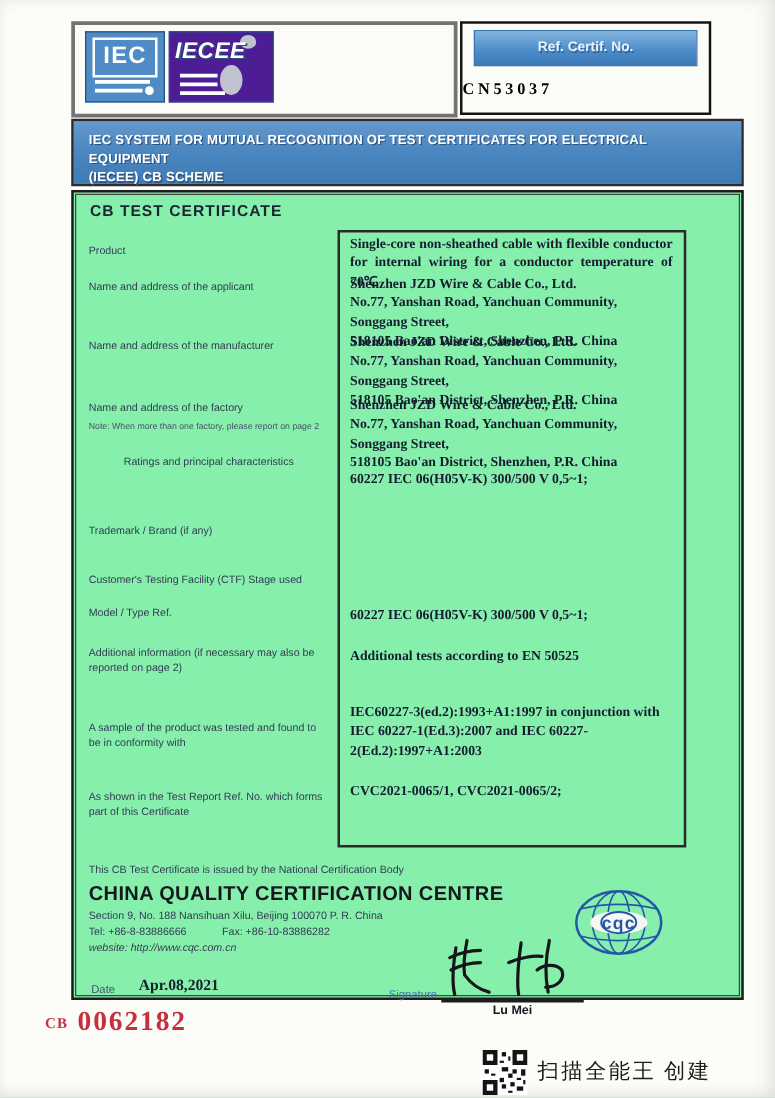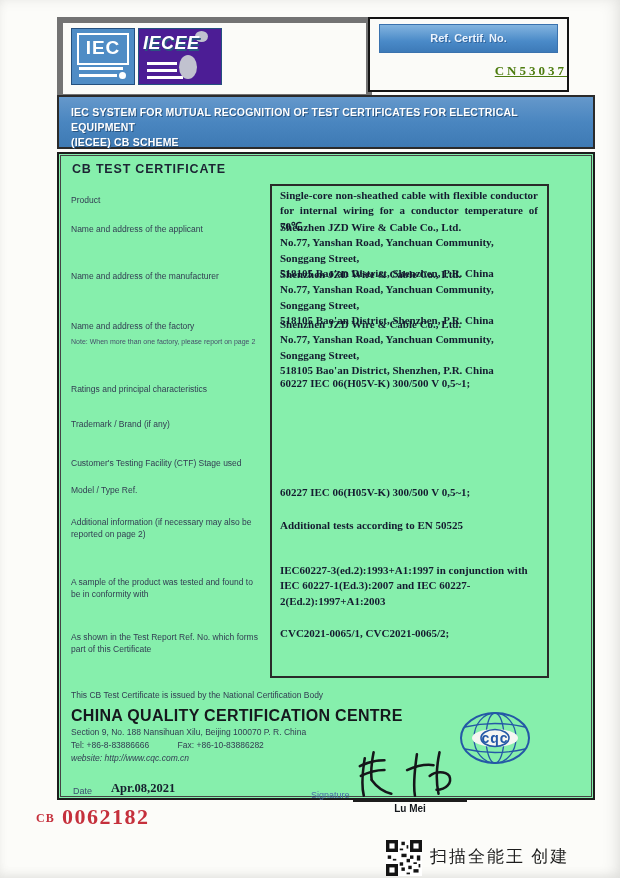--- a/index.html
+++ b/index.html
@@ -3,40 +3,40 @@
 <meta charset="utf-8">
 <style>
   html,body{margin:0;padding:0;background:#e8e8e4;}
   .page{position:relative;width:620px;height:878px;background:#fcfcf9;overflow:hidden;
         font-family:"Liberation Sans",sans-serif;color:#1c2433;
         box-shadow:inset -6px 0 14px rgba(0,0,0,.07), inset 0 -4px 10px rgba(0,0,0,.05);}
   .abs{position:absolute;}
 
   
   .logo-box{left:57px;top:17px;width:303px;height:71px;background:#fbfbf8;
-            border:6px solid #737373;}
+            border:3px solid #737373;}
   .iec-logo{left:8px;top:5px;width:62px;height:55px;background:#4f8cc5;border:1px solid #24507e;}
   .iec-frame{position:absolute;left:5px;top:4px;right:5px;height:28px;border:2px solid #fff;
              color:#fff;font-weight:bold;font-size:19px;letter-spacing:1px;text-align:center;line-height:26px;}
   .iec-bar{position:absolute;left:7px;height:3px;background:#fff;}
   .iec-dot{position:absolute;width:7px;height:7px;border-radius:50%;background:#fff;}
   .iecee-logo{left:75px;top:5px;width:82px;height:55px;background:#4c1d95;border:1px solid #24507e;}
   .iecee-text{position:absolute;left:4px;top:4px;color:#fff;font-weight:bold;font-style:italic;
               font-size:18px;letter-spacing:.5px;text-shadow:1.5px 1.5px 0 #2a5580;}
   .iecee-line{position:absolute;left:8px;height:3px;width:30px;background:#fff;}
   .bulb{position:absolute;background:#c7cbd2;border-radius:50%;opacity:.95;}
 
   .ref-box{left:368px;top:17px;width:197px;height:71px;background:#fbfbf8;border:2px solid #141414;}
   .ref-banner{position:absolute;left:9px;top:5px;right:9px;height:27px;
               background:linear-gradient(180deg,#83b4df 0%,#4a8ac8 60%,#3d7ab8 100%);
               border:1px solid #3a72ae;color:#eaf3fd;font-weight:bold;font-size:11px;
               text-align:center;line-height:26px;text-shadow:1px 1px 0 #34669e;}
-  .ref-value{position:absolute;left:0;right:0;top:44px;text-align:right;
+  .ref-value{position:absolute;left:0;right:0;top:44px;text-align:left;
              font-family:"Liberation Serif",serif;font-weight:bold;font-size:13px;
-             letter-spacing:3px;color:#4d7c0f;text-decoration:underline;}
+             letter-spacing:3px;color:#000000;}
 
   
   .scheme-banner{left:57px;top:95px;width:538px;height:54px;border:2px solid #2b2b2b;
                  background:linear-gradient(180deg,#6598cb 0%,#4a86c0 50%,#3e7ab4 100%);
                  box-sizing:border-box;padding:8px 12px 0 12px;}
   .scheme-banner div{color:#fff;font-weight:bold;font-size:10.5px;letter-spacing:.2px;
                      text-shadow:1px 1px 0 #2a5580;line-height:1.45;}
 
   
   .main-box{left:57px;top:152px;width:538px;height:648px;background:#86efac;
@@ -105,21 +105,21 @@
 
   <div class="abs main-box">
     <div class="abs cb-title">CB TEST CERTIFICATE</div>
     <div class="abs value-box"></div>
 
     <div class="abs lbl" style="top:40px;">Product</div>
     <div class="abs lbl" style="top:69px;">Name and address of the applicant</div>
     <div class="abs lbl" style="top:116px;">Name and address of the manufacturer</div>
     <div class="abs lbl" style="top:166px;">Name and address of the factory</div>
     <div class="abs note" style="top:184px;">Note: When more than one factory, please report on page 2</div>
-    <div class="abs lbl" style="top:229px;">Ratings and principal characteristics</div>
+    <div class="abs lbl" style="top:209px;text-align:center;">Ratings and principal characteristics</div>
     <div class="abs lbl" style="top:264px;">Trademark / Brand (if any)</div>
     <div class="abs lbl" style="top:303px;">Customer's Testing Facility (CTF) Stage used</div>
     <div class="abs lbl" style="top:330px;">Model / Type Ref.</div>
     <div class="abs lbl" style="top:362px;">Additional information (if necessary may also be reported on page 2)</div>
     <div class="abs lbl" style="top:422px;">A sample of the product was tested and found to be in conformity with</div>
     <div class="abs lbl" style="top:477px;">As shown in the Test Report Ref. No. which forms part of this Certificate</div>
 
     <div class="abs val justify" style="top:34px;">Single-core non-sheathed cable with flexible conductor for internal wiring for a conductor temperature of 70℃</div>
     <div class="abs val" style="top:66px;">Shenzhen JZD Wire &amp; Cable Co., Ltd.
 No.77, Yanshan Road, Yanchuan Community, Songgang Street,

